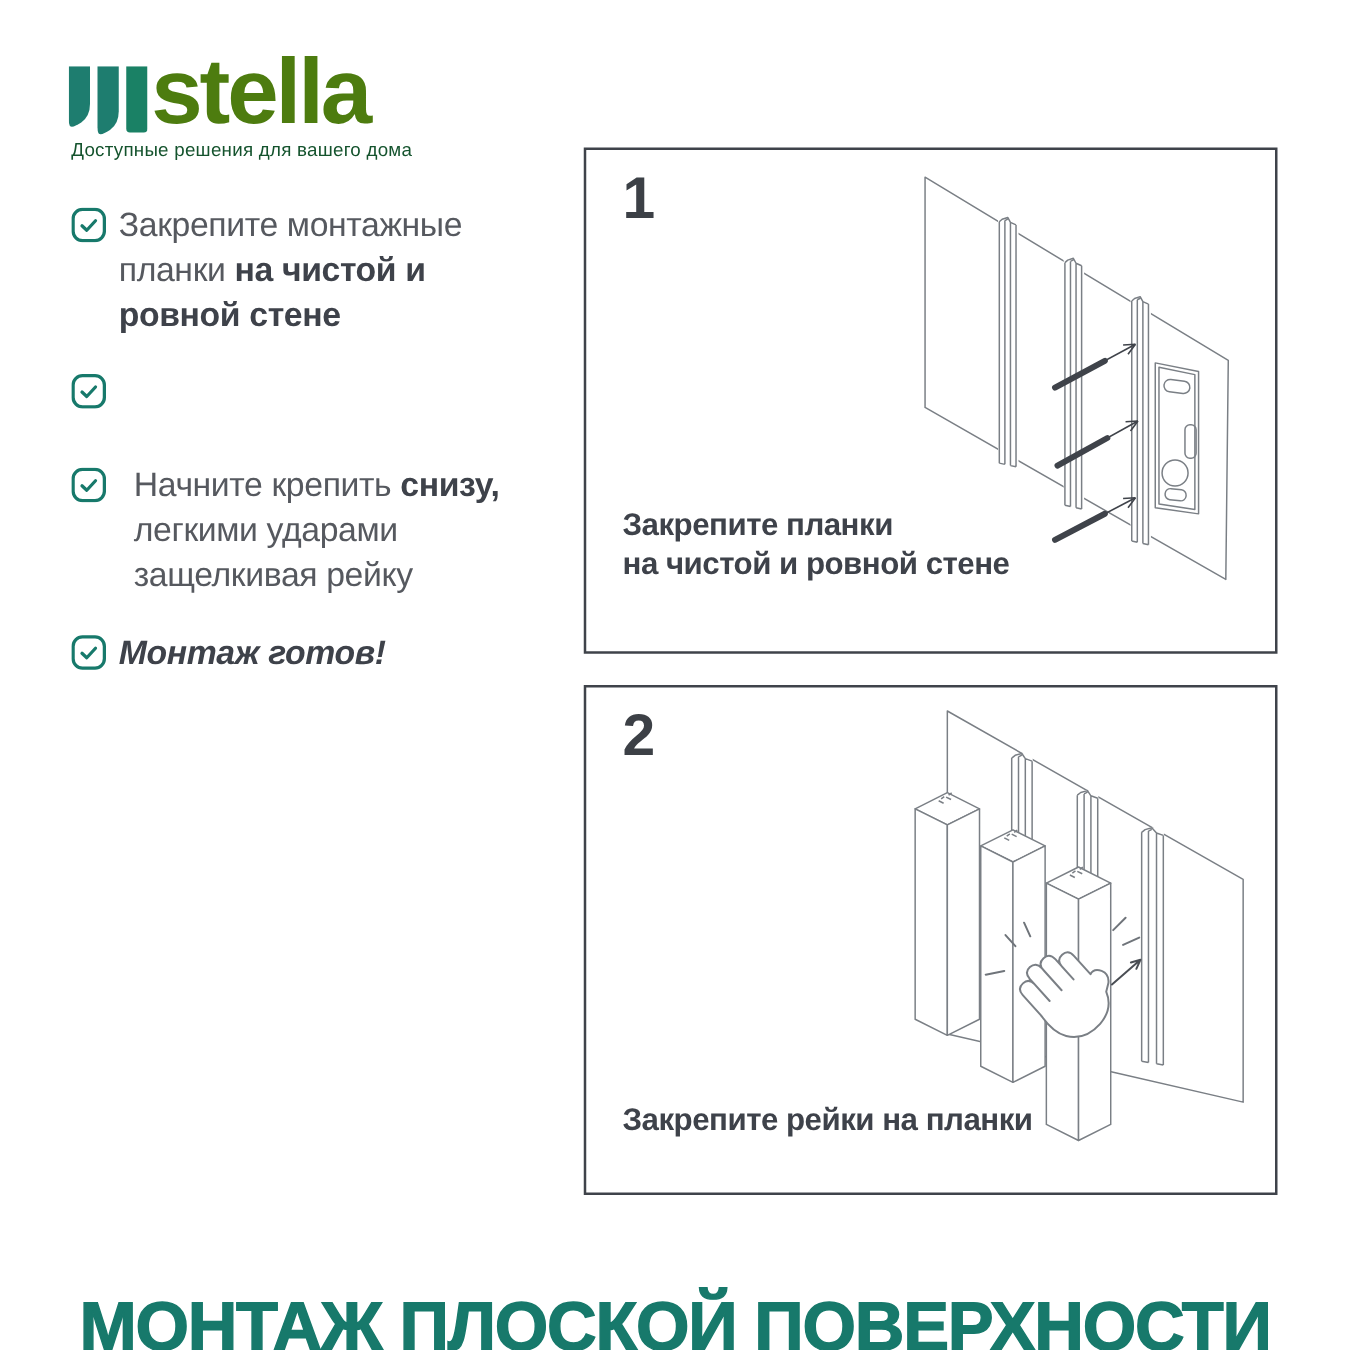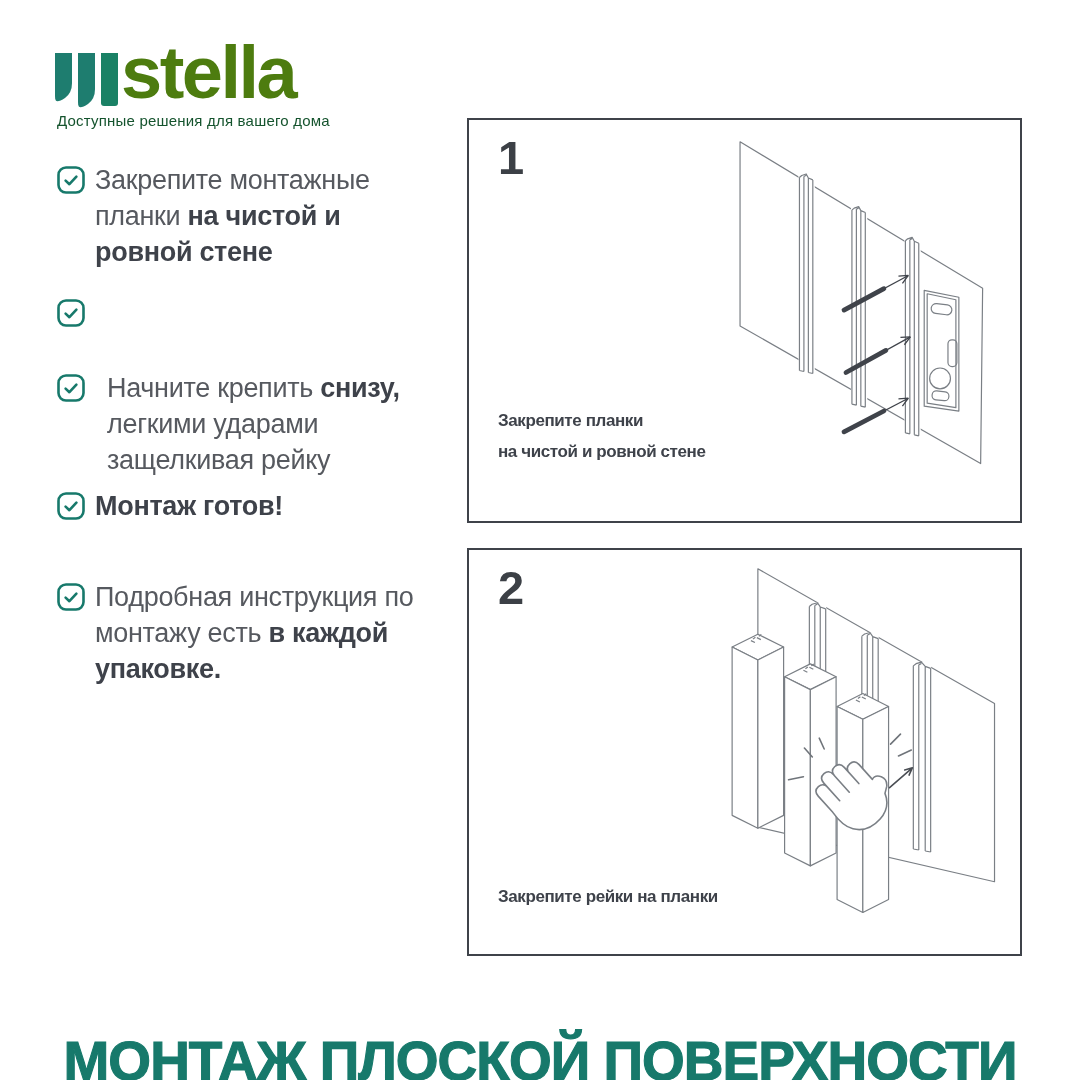--- a/index.html
+++ b/index.html
@@ -13,34 +13,34 @@
   .logo-name { position:absolute; left:66px; top:-14px; font-size:74px; font-weight:700;
                color:#4d7c0f; letter-spacing:-2.5px; line-height:1; }
   .logo-tagline { position:absolute; left:2px; top:62px; width:400px; font-size:15px;
                   color:#14532d; letter-spacing:.2px; white-space:nowrap; }
 
   
   .checklist { position:absolute; left:57px; top:162px; width:380px; }
   .check-item { display:flex; align-items:flex-start; }
   .check-item + .check-item { margin-top:25px; }
   .check-item:nth-child(3) { margin-top:43px;gap:12px; }
-  .check-item:nth-child(4) { margin-top:10px; }
+  .check-item:nth-child(4) { margin-top:26px;font-style:italic; }
   .check-item:nth-child(5) { margin-top:55px; }
   .checkbox { flex:0 0 28px; width:28px; height:28px; margin-top:4px; }
   .check-text { margin-left:10px; width:322px; font-size:27px; line-height:36px;
                 color:#56595F; letter-spacing:-0.3px; }
   .check-text .b { font-weight:700; color:#3E424A; }
 
   
   .panel { position:absolute; left:467px; width:555px; border:2px solid #3F434A; background:#fff; }
   .panel-1 { top:118px; height:405px; }
   .panel-2 { top:548px; height:408px; }
   .panel-number { position:absolute; left:29px; top:14px; font-size:47px; font-weight:700;
                   color:#3C4046; line-height:1; }
-  .panel-caption { position:absolute; left:29px; font-size:17px; font-weight:700;
+  .panel-caption { position:absolute; left:29px; font-size:25px; font-weight:700;
                    line-height:31px; color:#3E424A; letter-spacing:-0.4px; }
   .panel-1 .panel-caption { top:285px; }
   .panel-2 .panel-caption { top:331px; }
   .diagram { position:absolute; left:0; top:0; width:100%; height:100%; }
 
   
   .footer-title { position:absolute; left:0; top:990px; width:1080px; text-align:center;
                   font-size:55px; font-weight:700; letter-spacing:-1px; color:#17796B;
                   -webkit-text-stroke:1.1px #17796B; line-height:1;margin-top:44px; }
 </style>
@@ -84,27 +84,20 @@
   </div>
 
   <div class="check-item">
     <svg class="checkbox" viewBox="0 0 28 28">
       <rect x="1.5" y="1.5" width="25" height="25" rx="7.5" fill="none" stroke="#17796B" stroke-width="2.6"></rect>
       <path d="M8.6 14.6 L12.4 18.2 L19.4 10.6" fill="none" stroke="#17796B" stroke-width="2.6" stroke-linecap="round" stroke-linejoin="round"></path>
     </svg>
     <div class="check-text"><span class="b">Монтаж готов!</span></div>
   </div>
 
-  <div class="check-item">
-    <svg class="checkbox" viewBox="0 0 28 28">
-      <rect x="1.5" y="1.5" width="25" height="25" rx="7.5" fill="none" stroke="#17796B" stroke-width="2.6"></rect>
-      <path d="M8.6 14.6 L12.4 18.2 L19.4 10.6" fill="none" stroke="#17796B" stroke-width="2.6" stroke-linecap="round" stroke-linejoin="round"></path>
-    </svg>
-    <div class="check-text"><span>Подробная инструкция по монтажу есть </span><span class="b">в каждой упаковке.</span></div>
-  </div>
 </div>
 
   <div class="panel panel-1">
     <svg class="diagram" viewBox="0 0 555 405">
       <g fill="none" stroke="#7A7F85" stroke-width="1.2" stroke-linejoin="round">
 
         <polygon points="273,22 518,170 516,347 273,208" fill="#fff"></polygon>
 
         <g>
 

